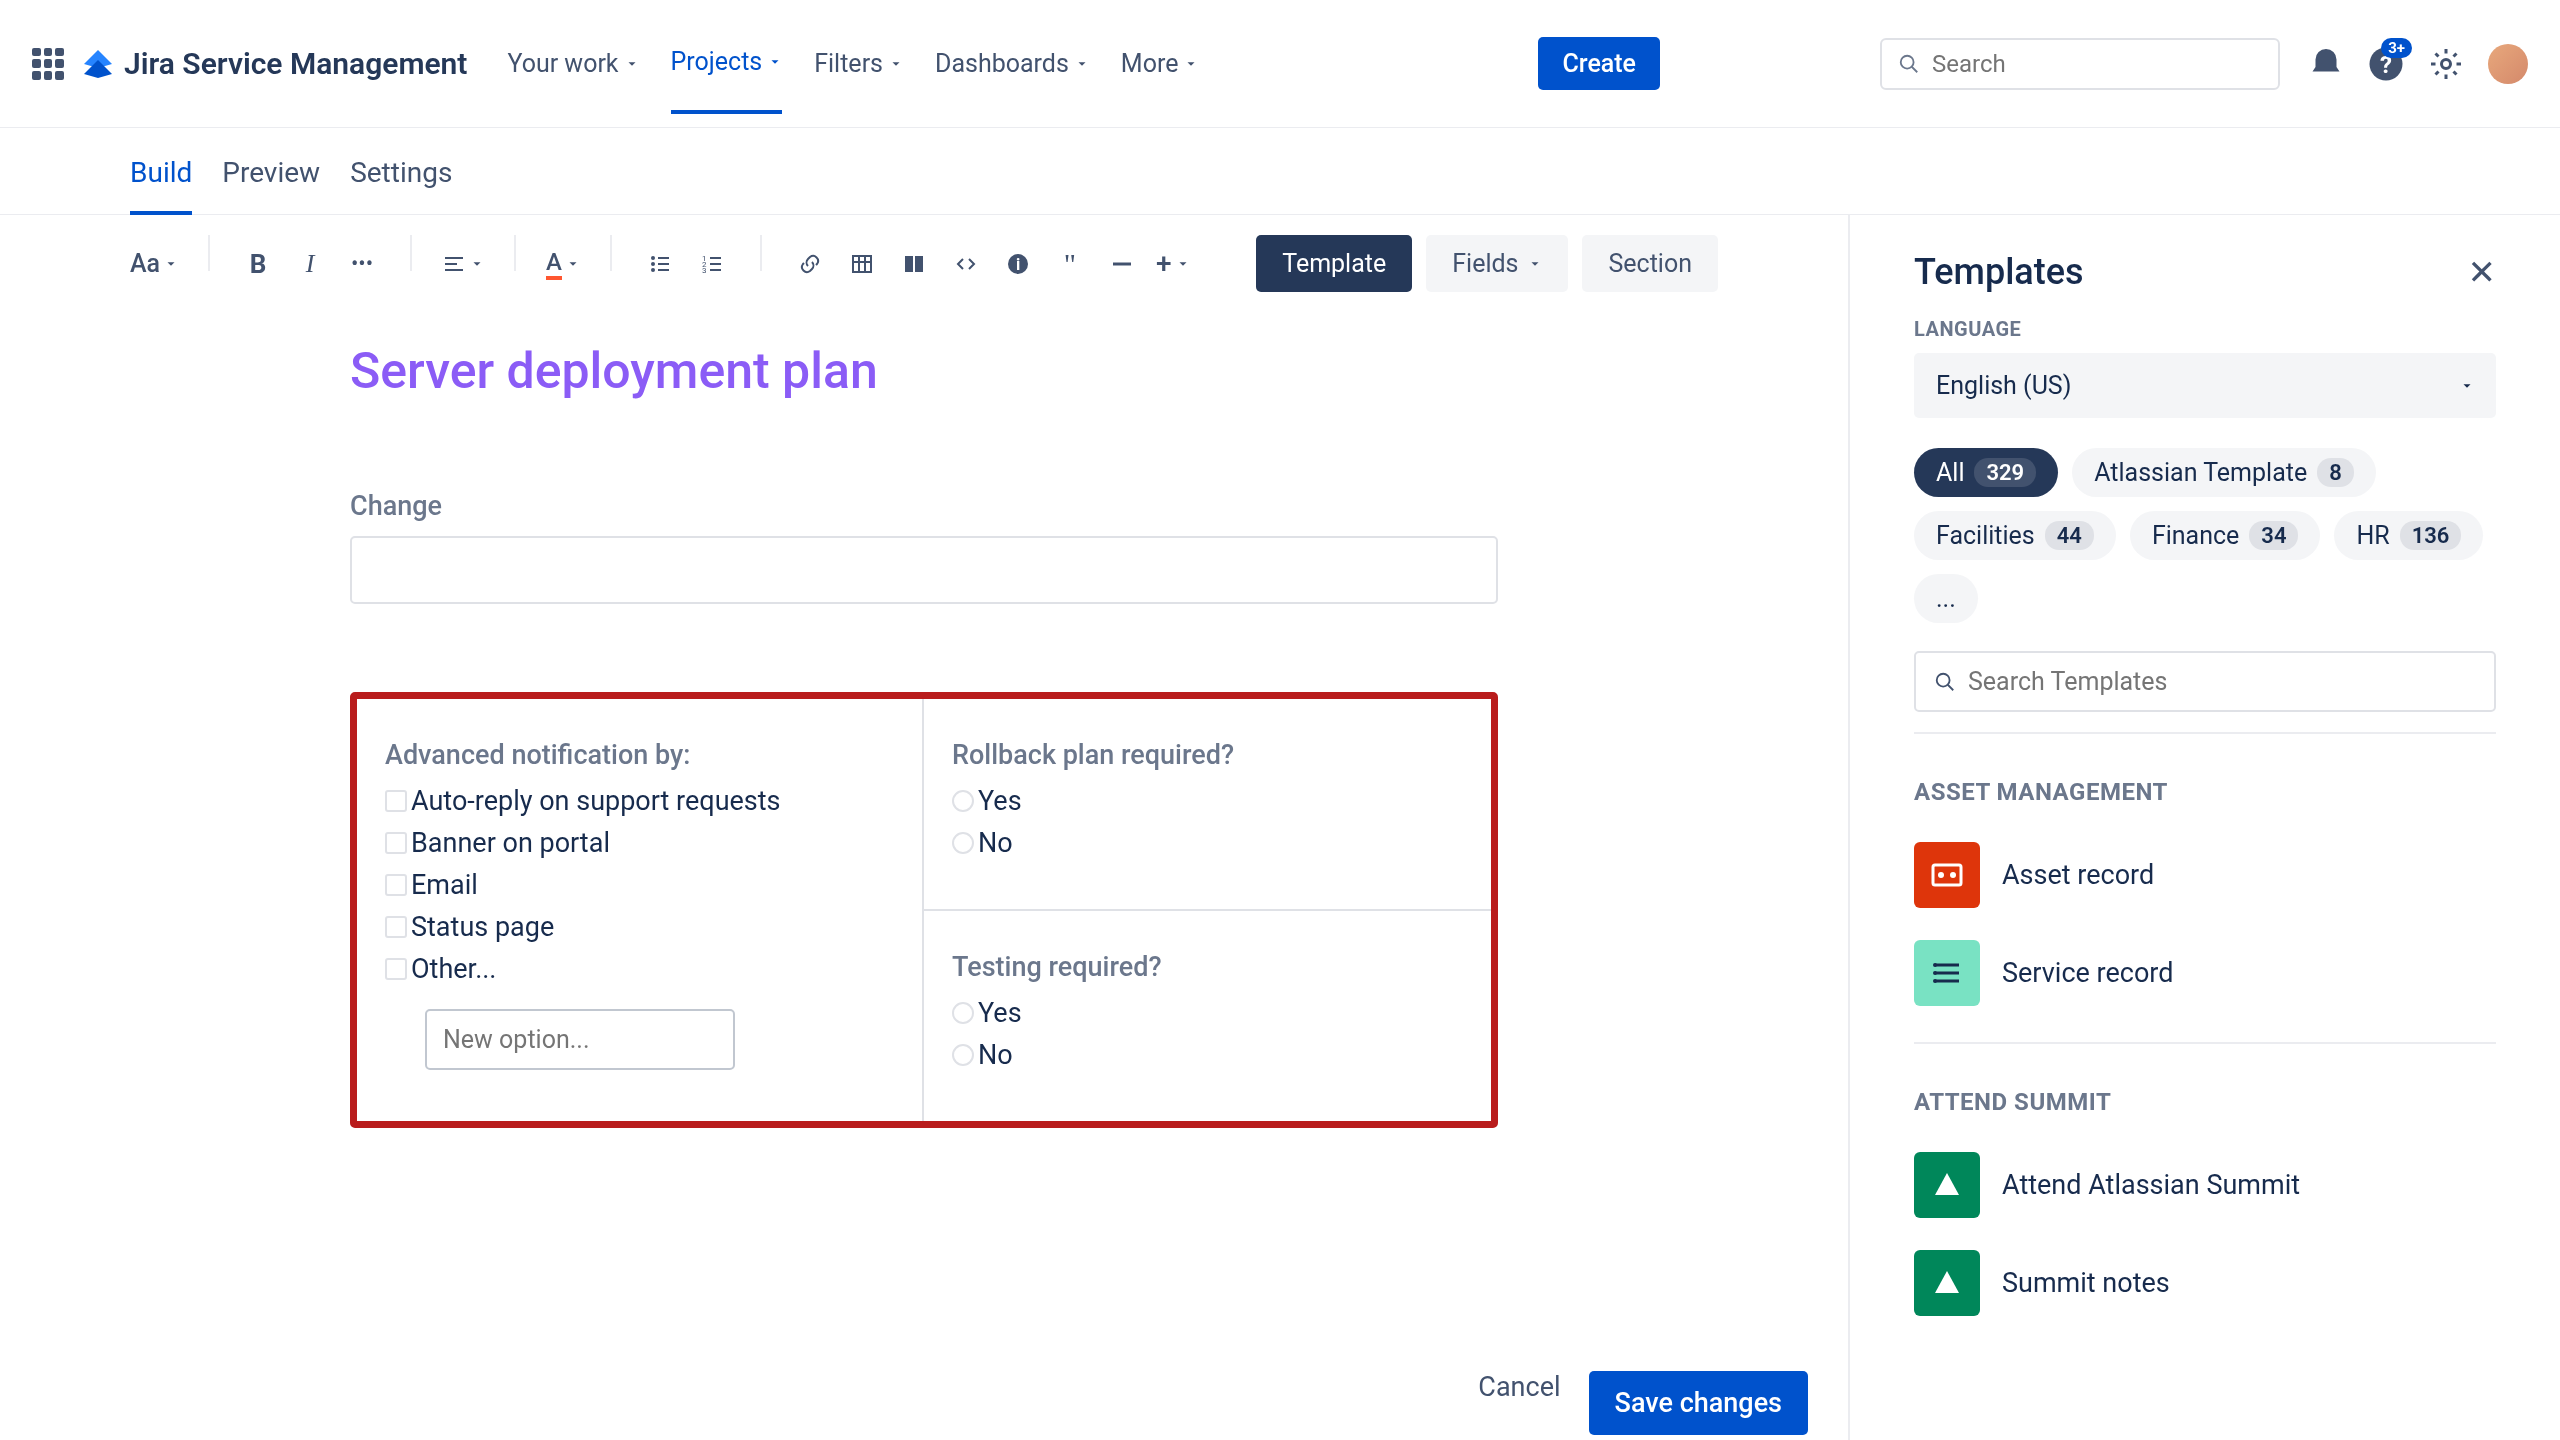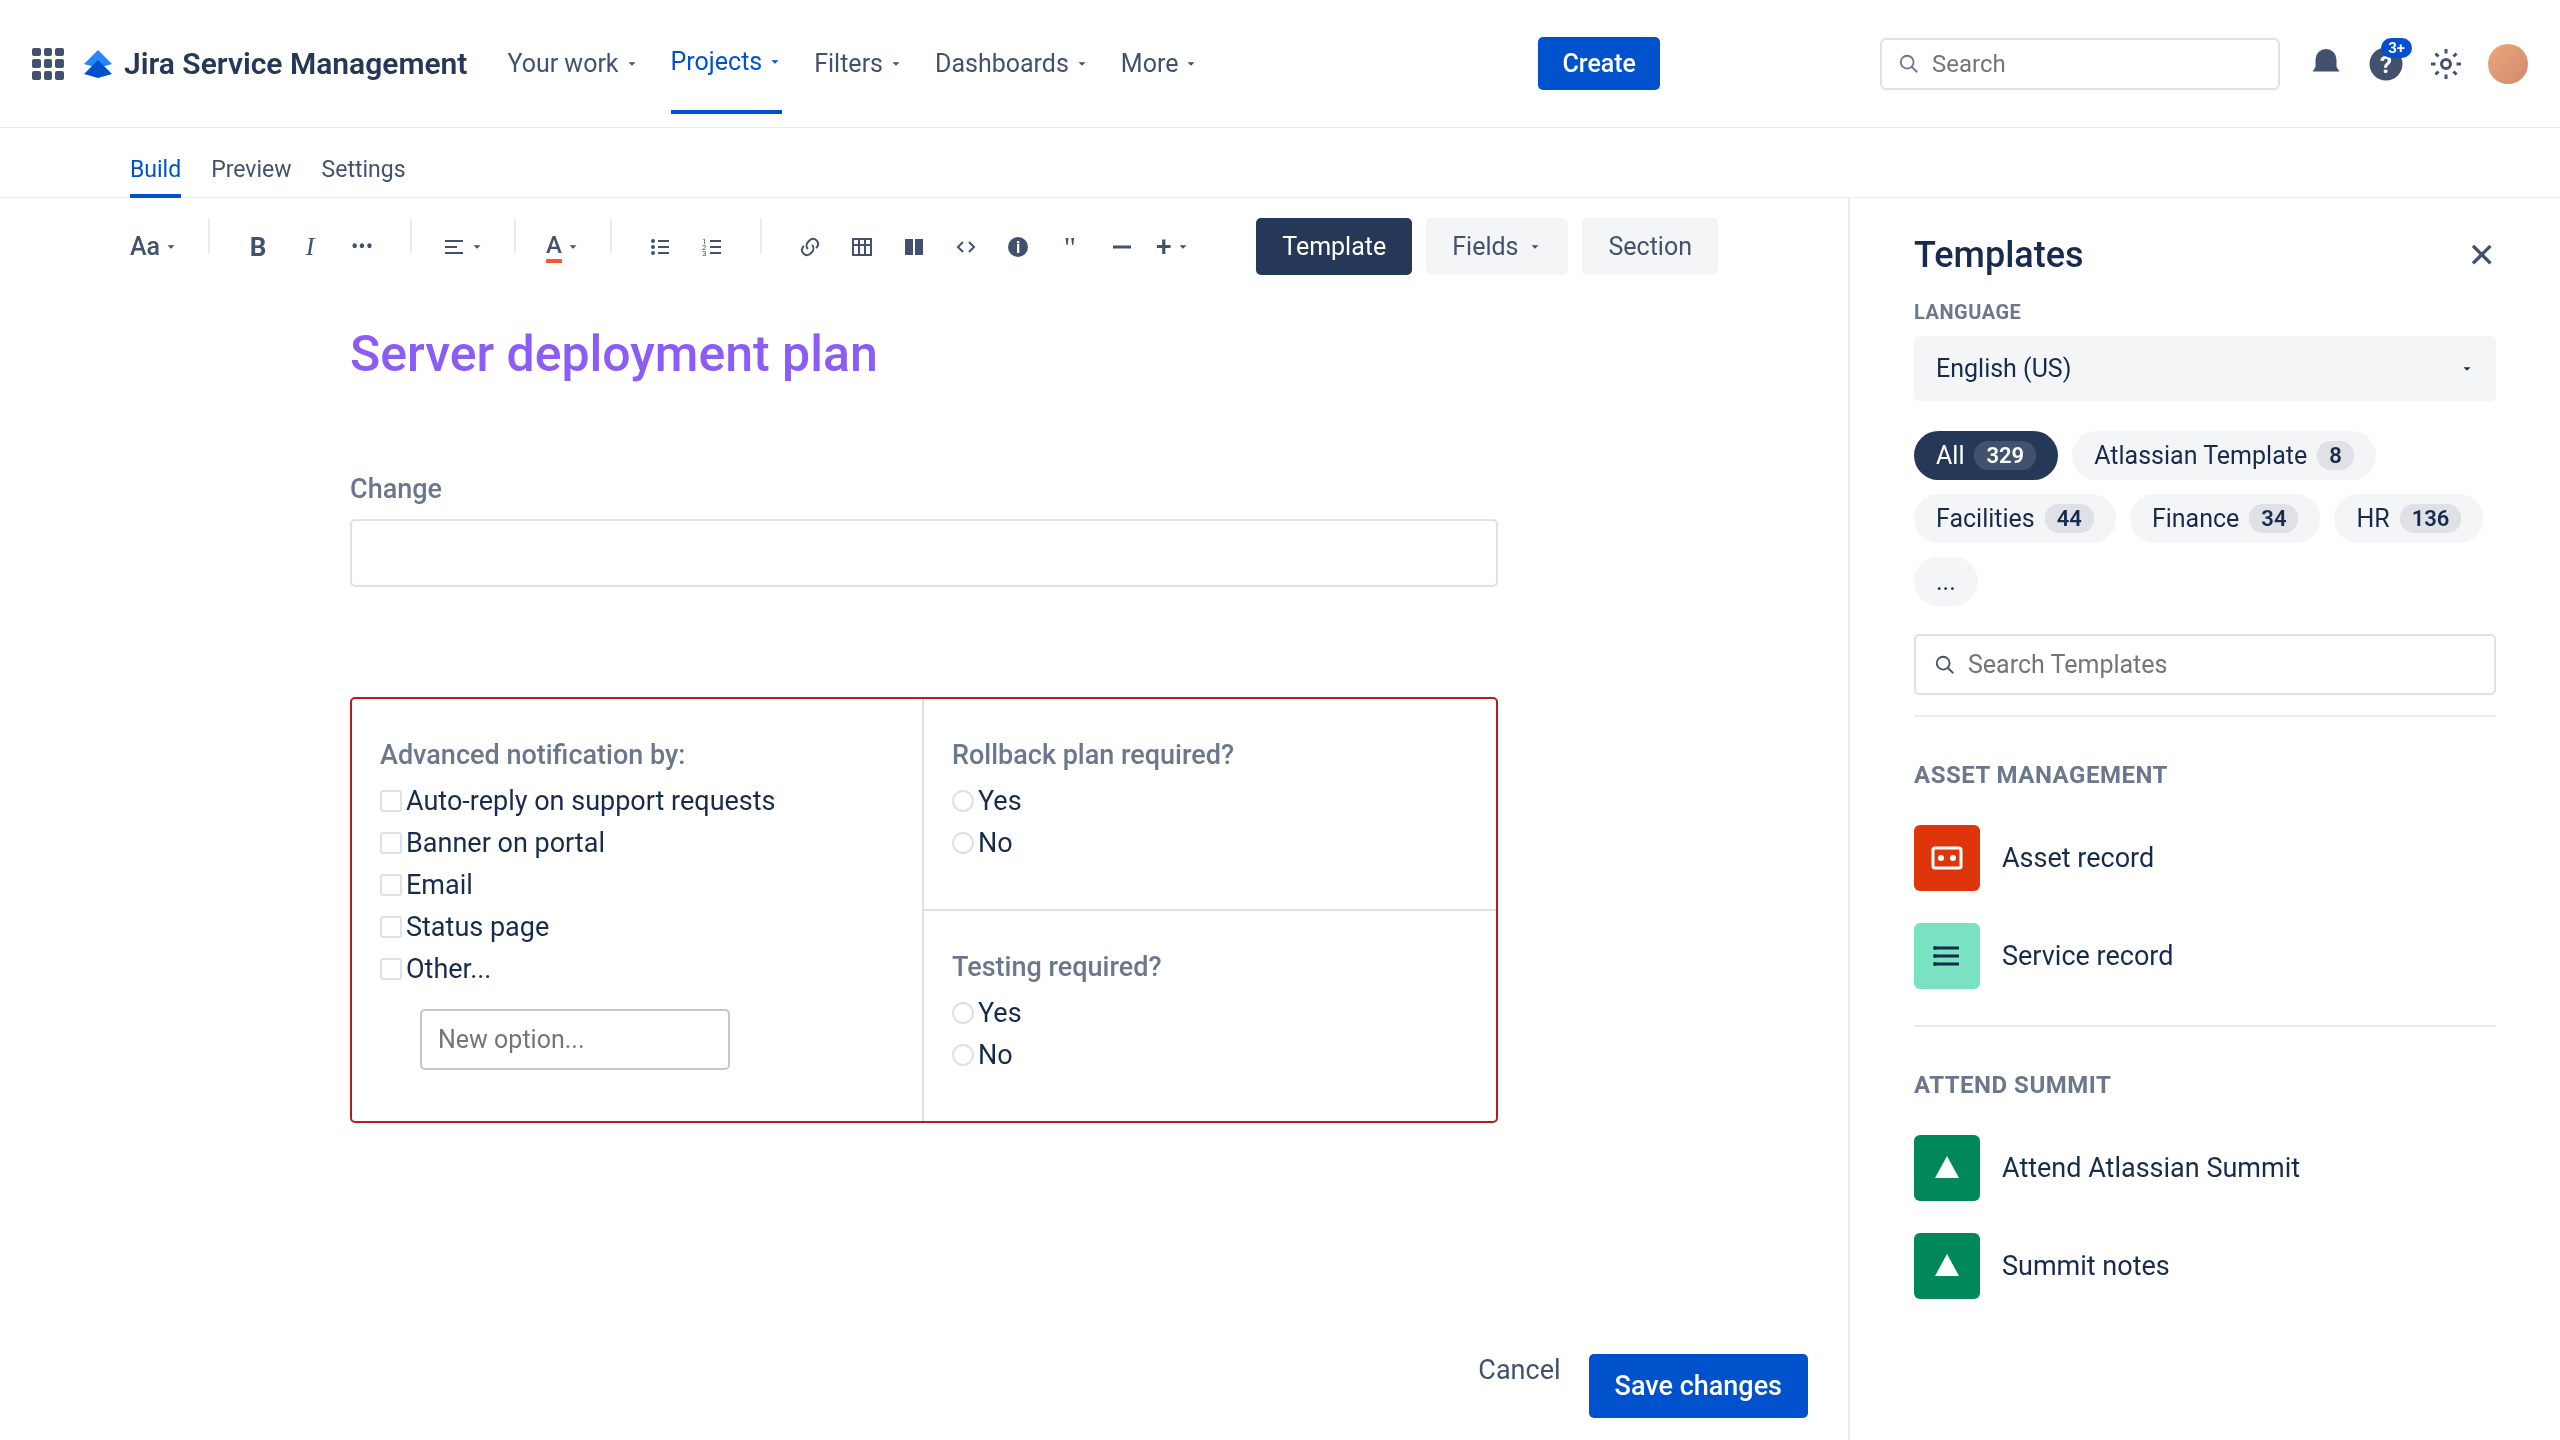--- a/index.html
+++ b/index.html
@@ -17,38 +17,38 @@
 .spacer { flex: 1; }
 .create-btn { background: #0052CC; color: #fff; border: none; border-radius: 5px; padding: 12px 24px; font-size: 25px; font-weight: 500; cursor: pointer; margin-right: 220px; }
 .search { display: flex; align-items: center; border: 2px solid #DFE1E6; border-radius: 6px; padding: 10px 16px; width: 400px; margin-right: 28px; }
 .search svg { width: 22px; height: 22px; margin-right: 12px; }
 .search input { border: none; outline: none; font-size: 24px; color: #6B778C; flex: 1; }
 .topicons { display: flex; align-items: center; gap: 24px; }
 .topicon { width: 36px; height: 36px; cursor: pointer; position: relative; }
 .help-badge { position: absolute; top: -8px; right: -8px; background: #0052CC; color: #fff; border-radius: 12px; font-size: 15px; font-weight: 700; padding: 1px 7px; }
 .avatar { width: 40px; height: 40px; border-radius: 50%; background: linear-gradient(135deg,#e8a87c,#d4896b); }
 .subtabs { display: flex; gap: 30px; padding: 28px 0 0 130px; border-bottom: 1px solid #EBECF0; }
-.subtab { font-size: 23px; color: #42526E; padding-bottom: 11px; cursor: pointer; }
+.subtab { font-size: 28px; color: #42526E; padding-bottom: 22px; cursor: pointer; }
 .subtab.active { color: #0052CC; border-bottom: 4px solid #0052CC; margin-bottom: -1px; }
 .main { display: flex; height: calc(100% - 196px); }
 .editor { flex: 1; padding: 0; overflow: hidden; border-right: 2px solid #EBECF0; position: relative; }
 .toolbar { display: flex; gap: 18px; padding: 20px 130px; }
 .tb-group { display: flex; align-items: center; gap: 16px; }
 .tb-sep { width: 2px; height: 36px; background: #EBECF0; margin: 0 12px; }
 .tb-btn { display: flex; align-items: center; justify-content: center; width: 36px; height: 36px; cursor: pointer; color: #42526E; }
 .tb-btn.text-style { width: auto; gap: 4px; font-size: 25px; font-weight: 500; }
 .toolbar-right { margin-left: auto; display: flex; gap: 14px; }
 .pill { border: none; border-radius: 5px; padding: 14px 26px; font-size: 25px; cursor: pointer; display: flex; align-items: center; gap: 10px; }
 .pill.dark { background: #253858; color: #fff; }
 .pill.light { background: #F4F5F7; color: #42526E; }
 .doc { padding: 0 350px; }
 .doc-title { font-size: 50px; font-weight: 500; color: #8b5cf6; margin: 30px 0 90px; }
 .field-label { font-size: 27px; font-weight: 500; color: #6B778C; margin-bottom: 14px; }
 .text-input { width: 100%; border: 2px solid #DFE1E6; border-radius: 5px; height: 68px; padding: 0 14px; font-size: 24px; }
-.two-col { display: grid; grid-template-columns: 1fr 1fr; border: 2px solid #b91c1c; border-radius: 5px; margin-top: 110px; }
+.two-col { display: grid; grid-template-columns: 1fr 1fr; border: 7px solid #b91c1c; border-radius: 5px; margin-top: 88px; }
 .cell { padding: 40px 28px; }
 .cell.border-r { border-right: 2px solid #DFE1E6; }
 .cell.border-t { border-top: 2px solid #DFE1E6; }
 .check-row, .radio-row { display: flex; align-items: center; gap: 4px; margin: 10px 0; font-size: 27px; color: #172B4D; }
 .checkbox { width: 22px; height: 22px; border: 2px solid #DFE1E6; border-radius: 3px; }
 .radio { width: 22px; height: 22px; border: 2px solid #DFE1E6; border-radius: 50%; }
 .new-option { border: 2px solid #C1C7D0; border-radius: 5px; padding: 14px 16px; font-size: 25px; color: #7A869A; width: 310px; margin-left: 40px; margin-top: 14px; }
 .footer { position: absolute; bottom: 0; right: 40px; display: flex; gap: 28px; padding: 24px 0; align-items: flex-start; }
 .btn-cancel { background: none; border: none; font-size: 27px; color: #42526E; cursor: pointer; }
 .btn-save { background: #0052CC; color: #fff; border: none; border-radius: 5px; padding: 16px 26px; font-size: 27px; font-weight: 500; cursor: pointer; }

